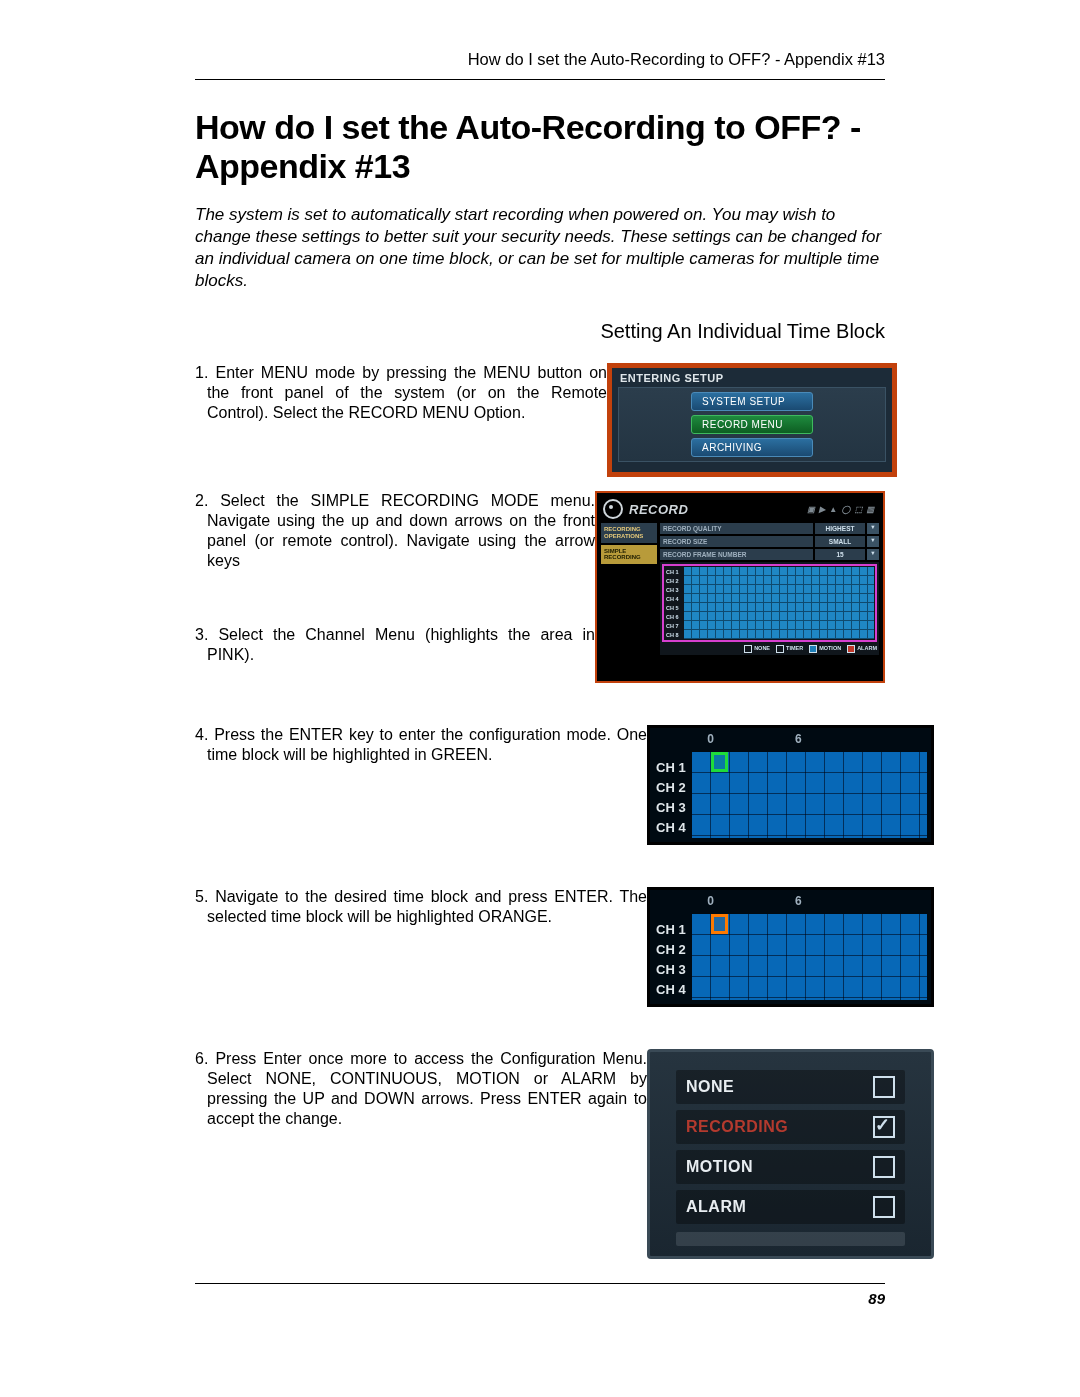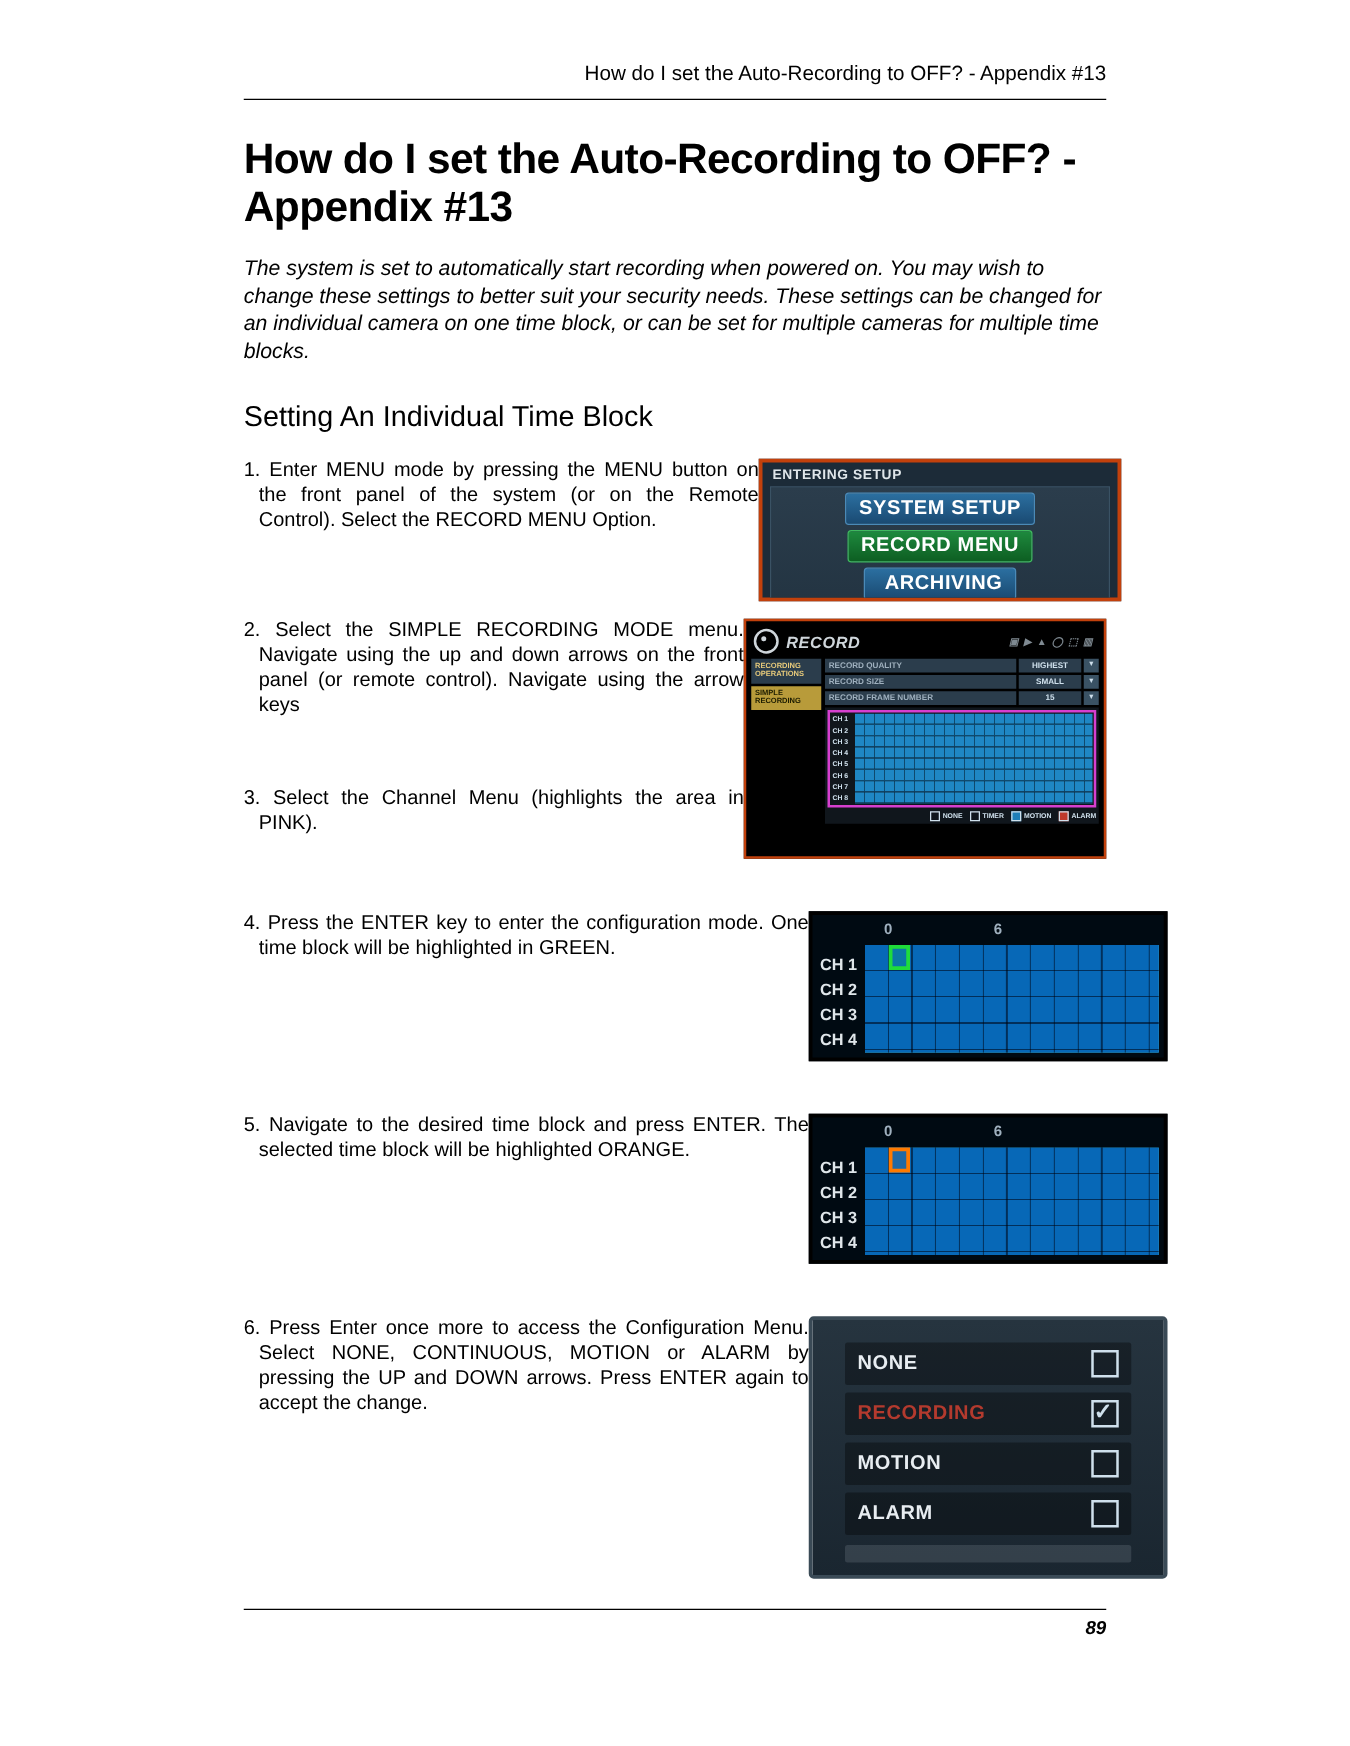--- a/index.html
+++ b/index.html
@@ -31,23 +31,24 @@
     letter-spacing: -0.5px;
     margin-bottom: 18px;
   }
   .intro {
     font-style: italic;
     font-size: 17px;
     line-height: 1.3;
     margin-bottom: 28px;
   }
   .section-head {
-    font-size: 23px;
+    font-size: 20px;
     font-weight: normal;
     margin-bottom: 20px;
+    text-align: right;
   }
   .row {
     display: flex;
     align-items: flex-start;
     margin-bottom: 14px;
   }
   .step-text {
     flex: 0 0 400px;
     font-size: 16px;
     line-height: 1.25;
@@ -57,41 +58,41 @@
   }
   .step-text-wide {
     flex: 0 0 440px;
   }
   .fig-col {
     flex: 1;
     display: flex;
     justify-content: flex-end;
   }
   .figure {
-    border: 3px solid #c2410c;
+    border: 5px solid #c2410c;
     background: #1c2b38;
     box-sizing: border-box;
     overflow: hidden;
   }
   
   .fig1 { width: 290px; height: 114px; padding: 4px 6px; }
   .fig1-title {
     color: #dfe6ea; font-family: Arial; font-weight: bold; font-size: 11px;
     letter-spacing: 0.5px; margin-bottom: 3px; padding-left: 2px;
   }
   .fig1-inner {
     background: linear-gradient(#2b3d4c,#233442);
     border: 1px solid #3a5264;
     padding: 4px 0;
     display: flex; flex-direction: column; align-items: center; gap: 4px;
   }
   .menu-btn {
-    font-size: 16px; font-weight: bold; letter-spacing: 0.5px;
+    font-size: 10px; font-weight: normal; letter-spacing: 0.5px;
     color: #fff; padding: 3px 10px; border-radius: 3px;
-    min-width: 100px; text-align: right;
+    min-width: 100px; text-align: left;
     background: linear-gradient(#2b6fa0,#1a4a72);
     border: 1px solid #4a8ab8;
   }
   .menu-btn.green {
     background: linear-gradient(#1e8a3e,#0d5e22);
     border: 1px solid #3fb95f;
   }
   
   .fig2 { width: 290px; height: 192px; padding: 4px; background:#000; border-width:2px;}
   .fig2-head {

